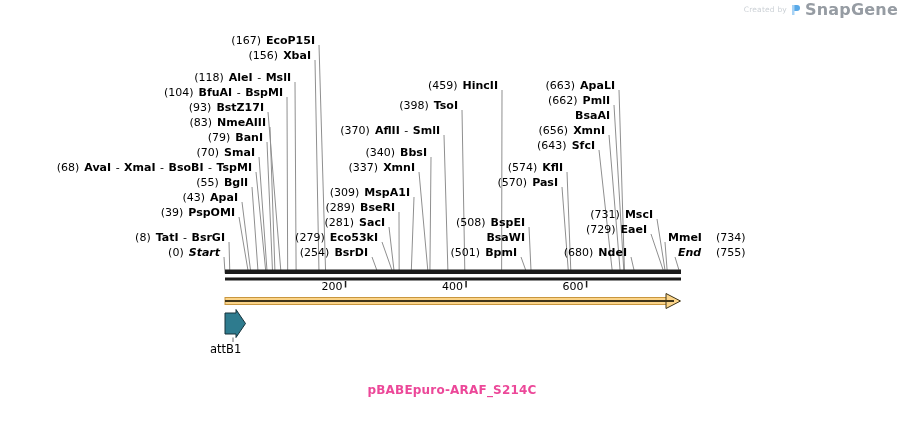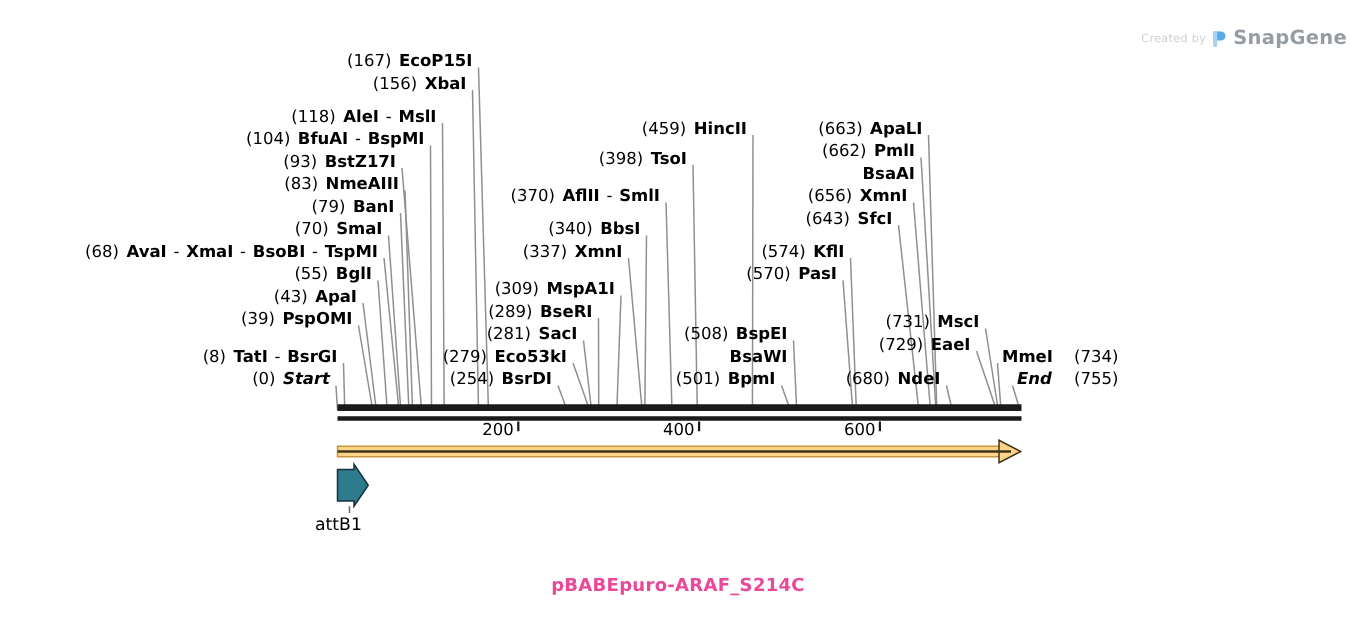--- a/index.html
+++ b/index.html
@@ -6,25 +6,25 @@
   .canvas{
     position:relative;
     width:904px;height:426px;
     background:#ffffff;
     font-family:"DejaVu Sans", sans-serif;
     overflow:hidden;
   }
   svg{position:absolute;left:0;top:0;}
   
   .watermark{
-    position:absolute;top:18px;right:6px;
+    position:absolute;top:0;right:6px;
     display:flex;align-items:center;gap:4px;
   }
   .created-by{font-size:7.5px;color:#ccd1d6;letter-spacing:.2px;}
-  .brand{font-size:13px;color:#969ca3;font-weight:600;letter-spacing:.2px;}
+  .brand{font-size:16px;color:#969ca3;font-weight:600;letter-spacing:.2px;}
   
   #site-labels{position:absolute;left:0;top:0;width:904px;height:421px;}
   .site-label{
     position:absolute;white-space:nowrap;
     font-size:11px;color:#000;line-height:13px;
   }
   .site-label .pos{font-weight:400;padding-right:5px;}
   .site-label b{font-weight:700;}
   .site-label .sep{font-weight:400;padding:0 1px;}
   .site-label i{font-style:italic;}

